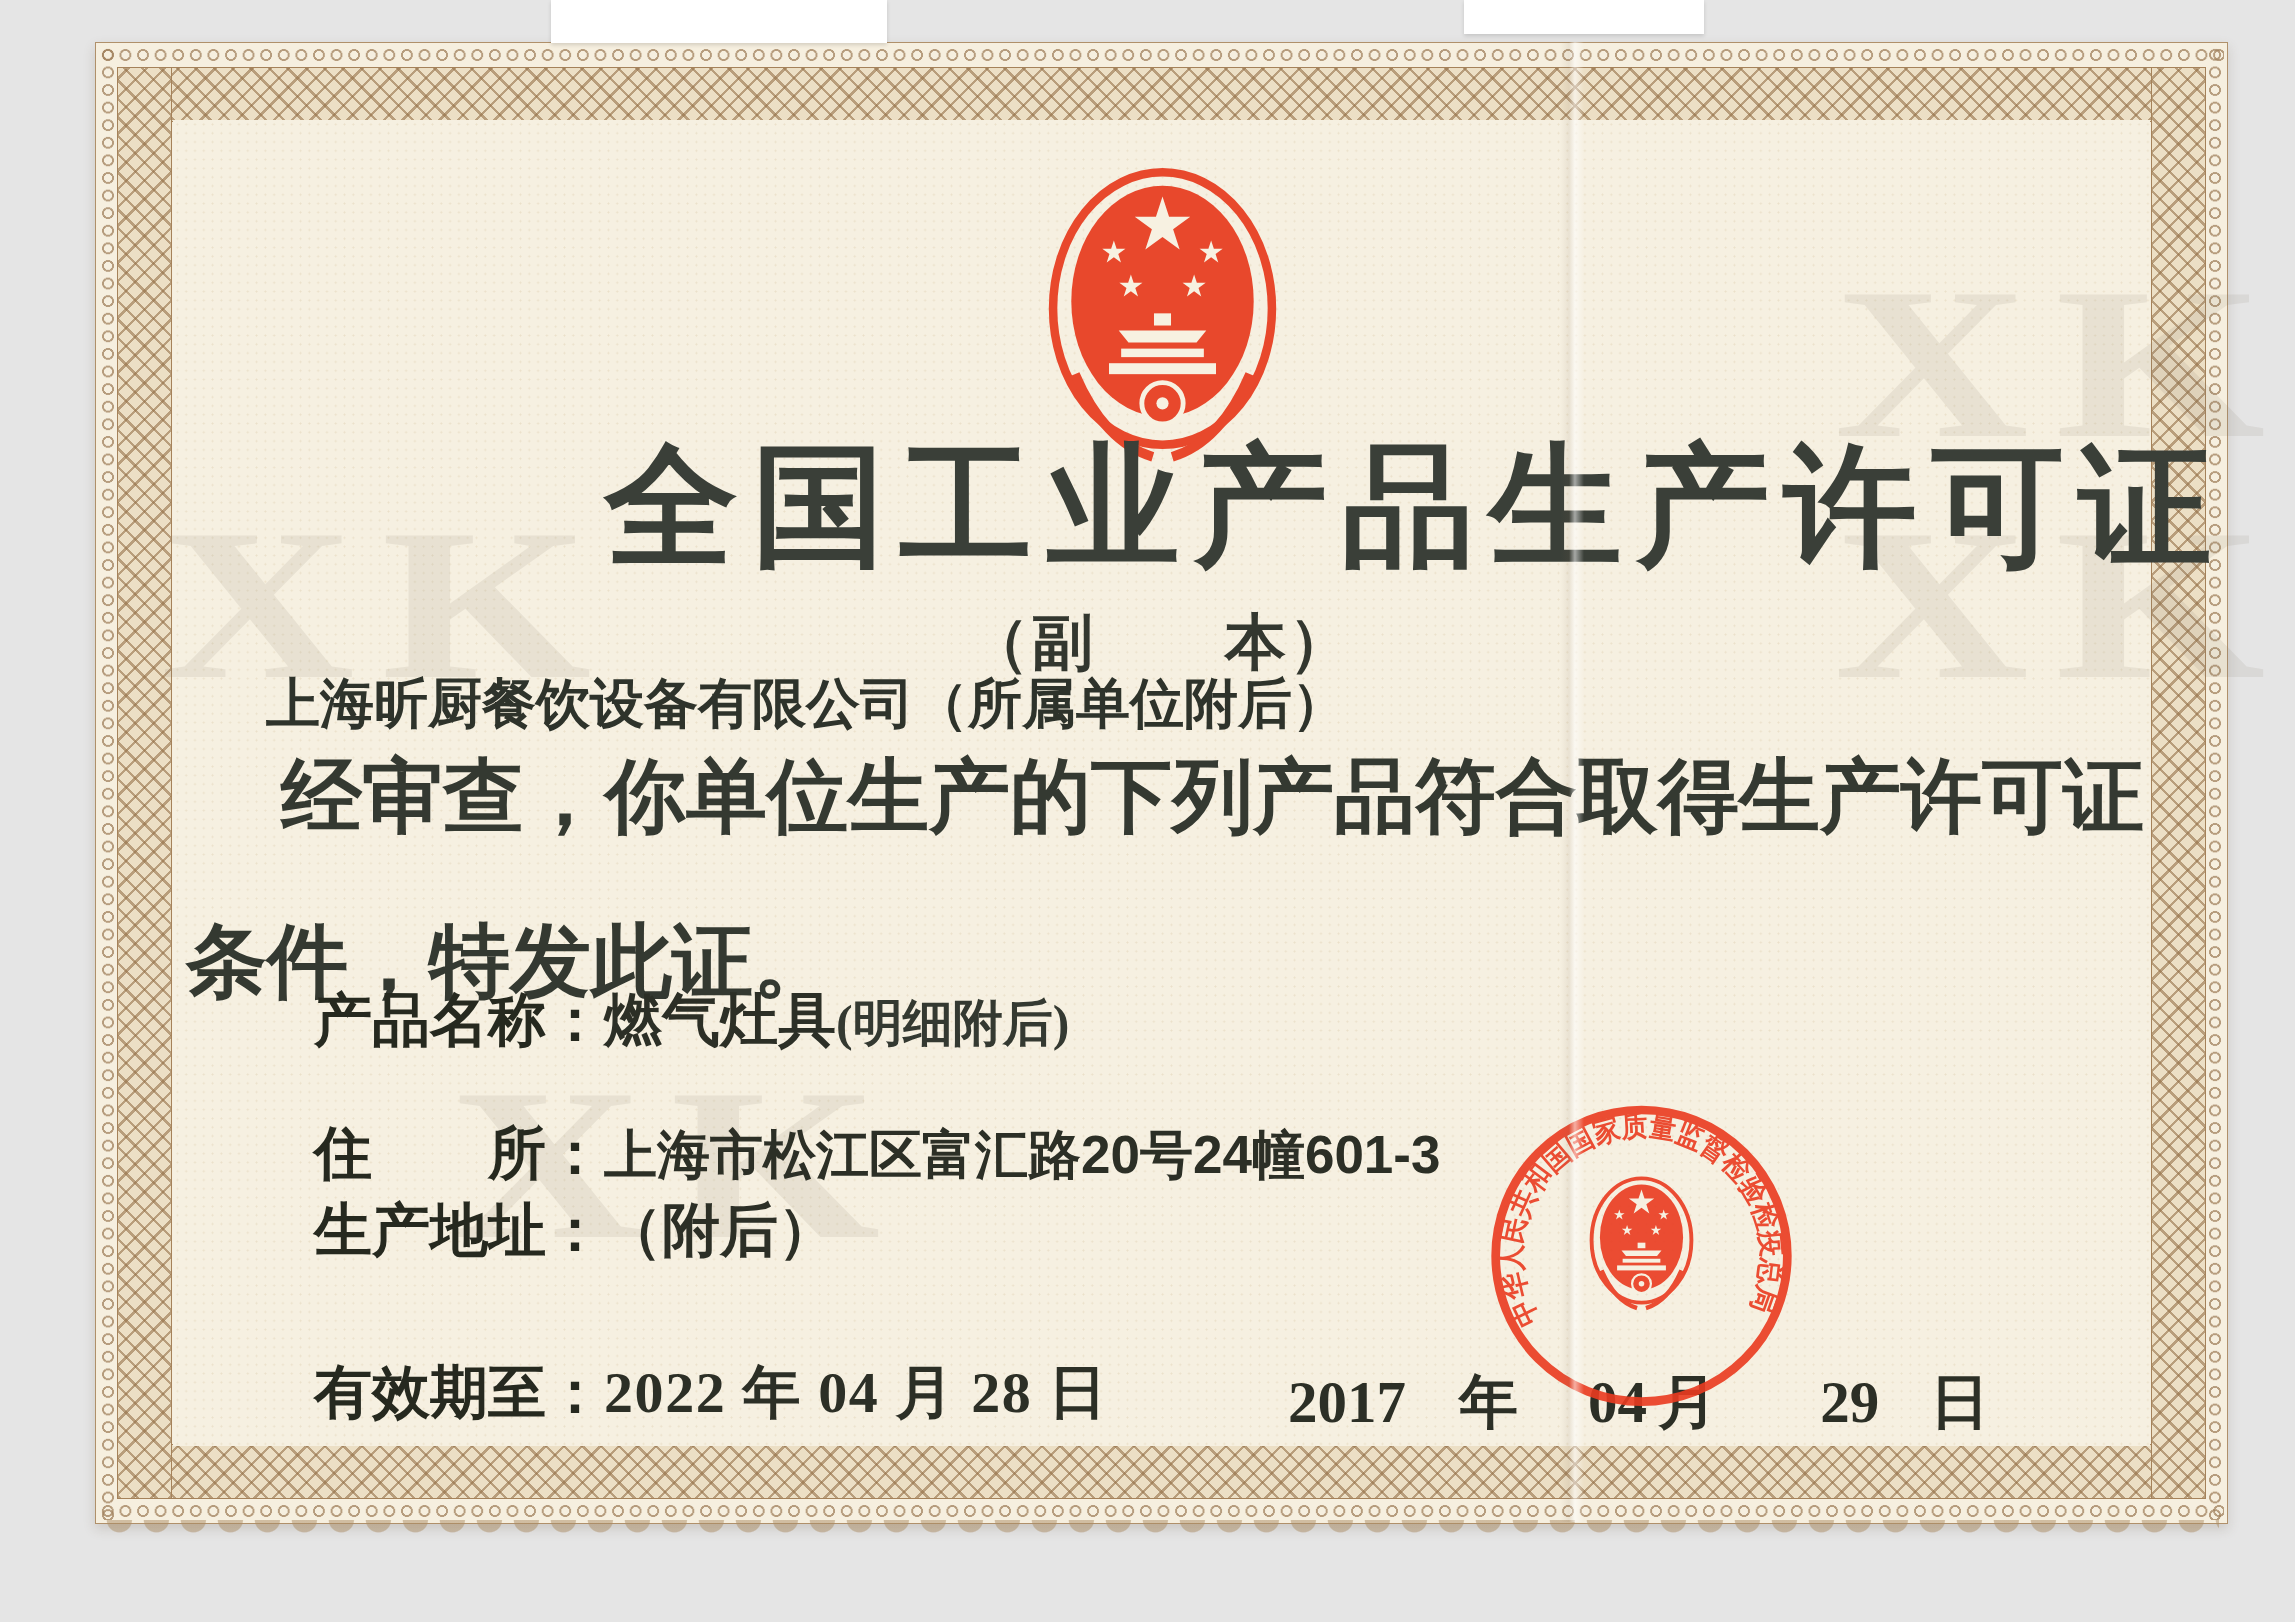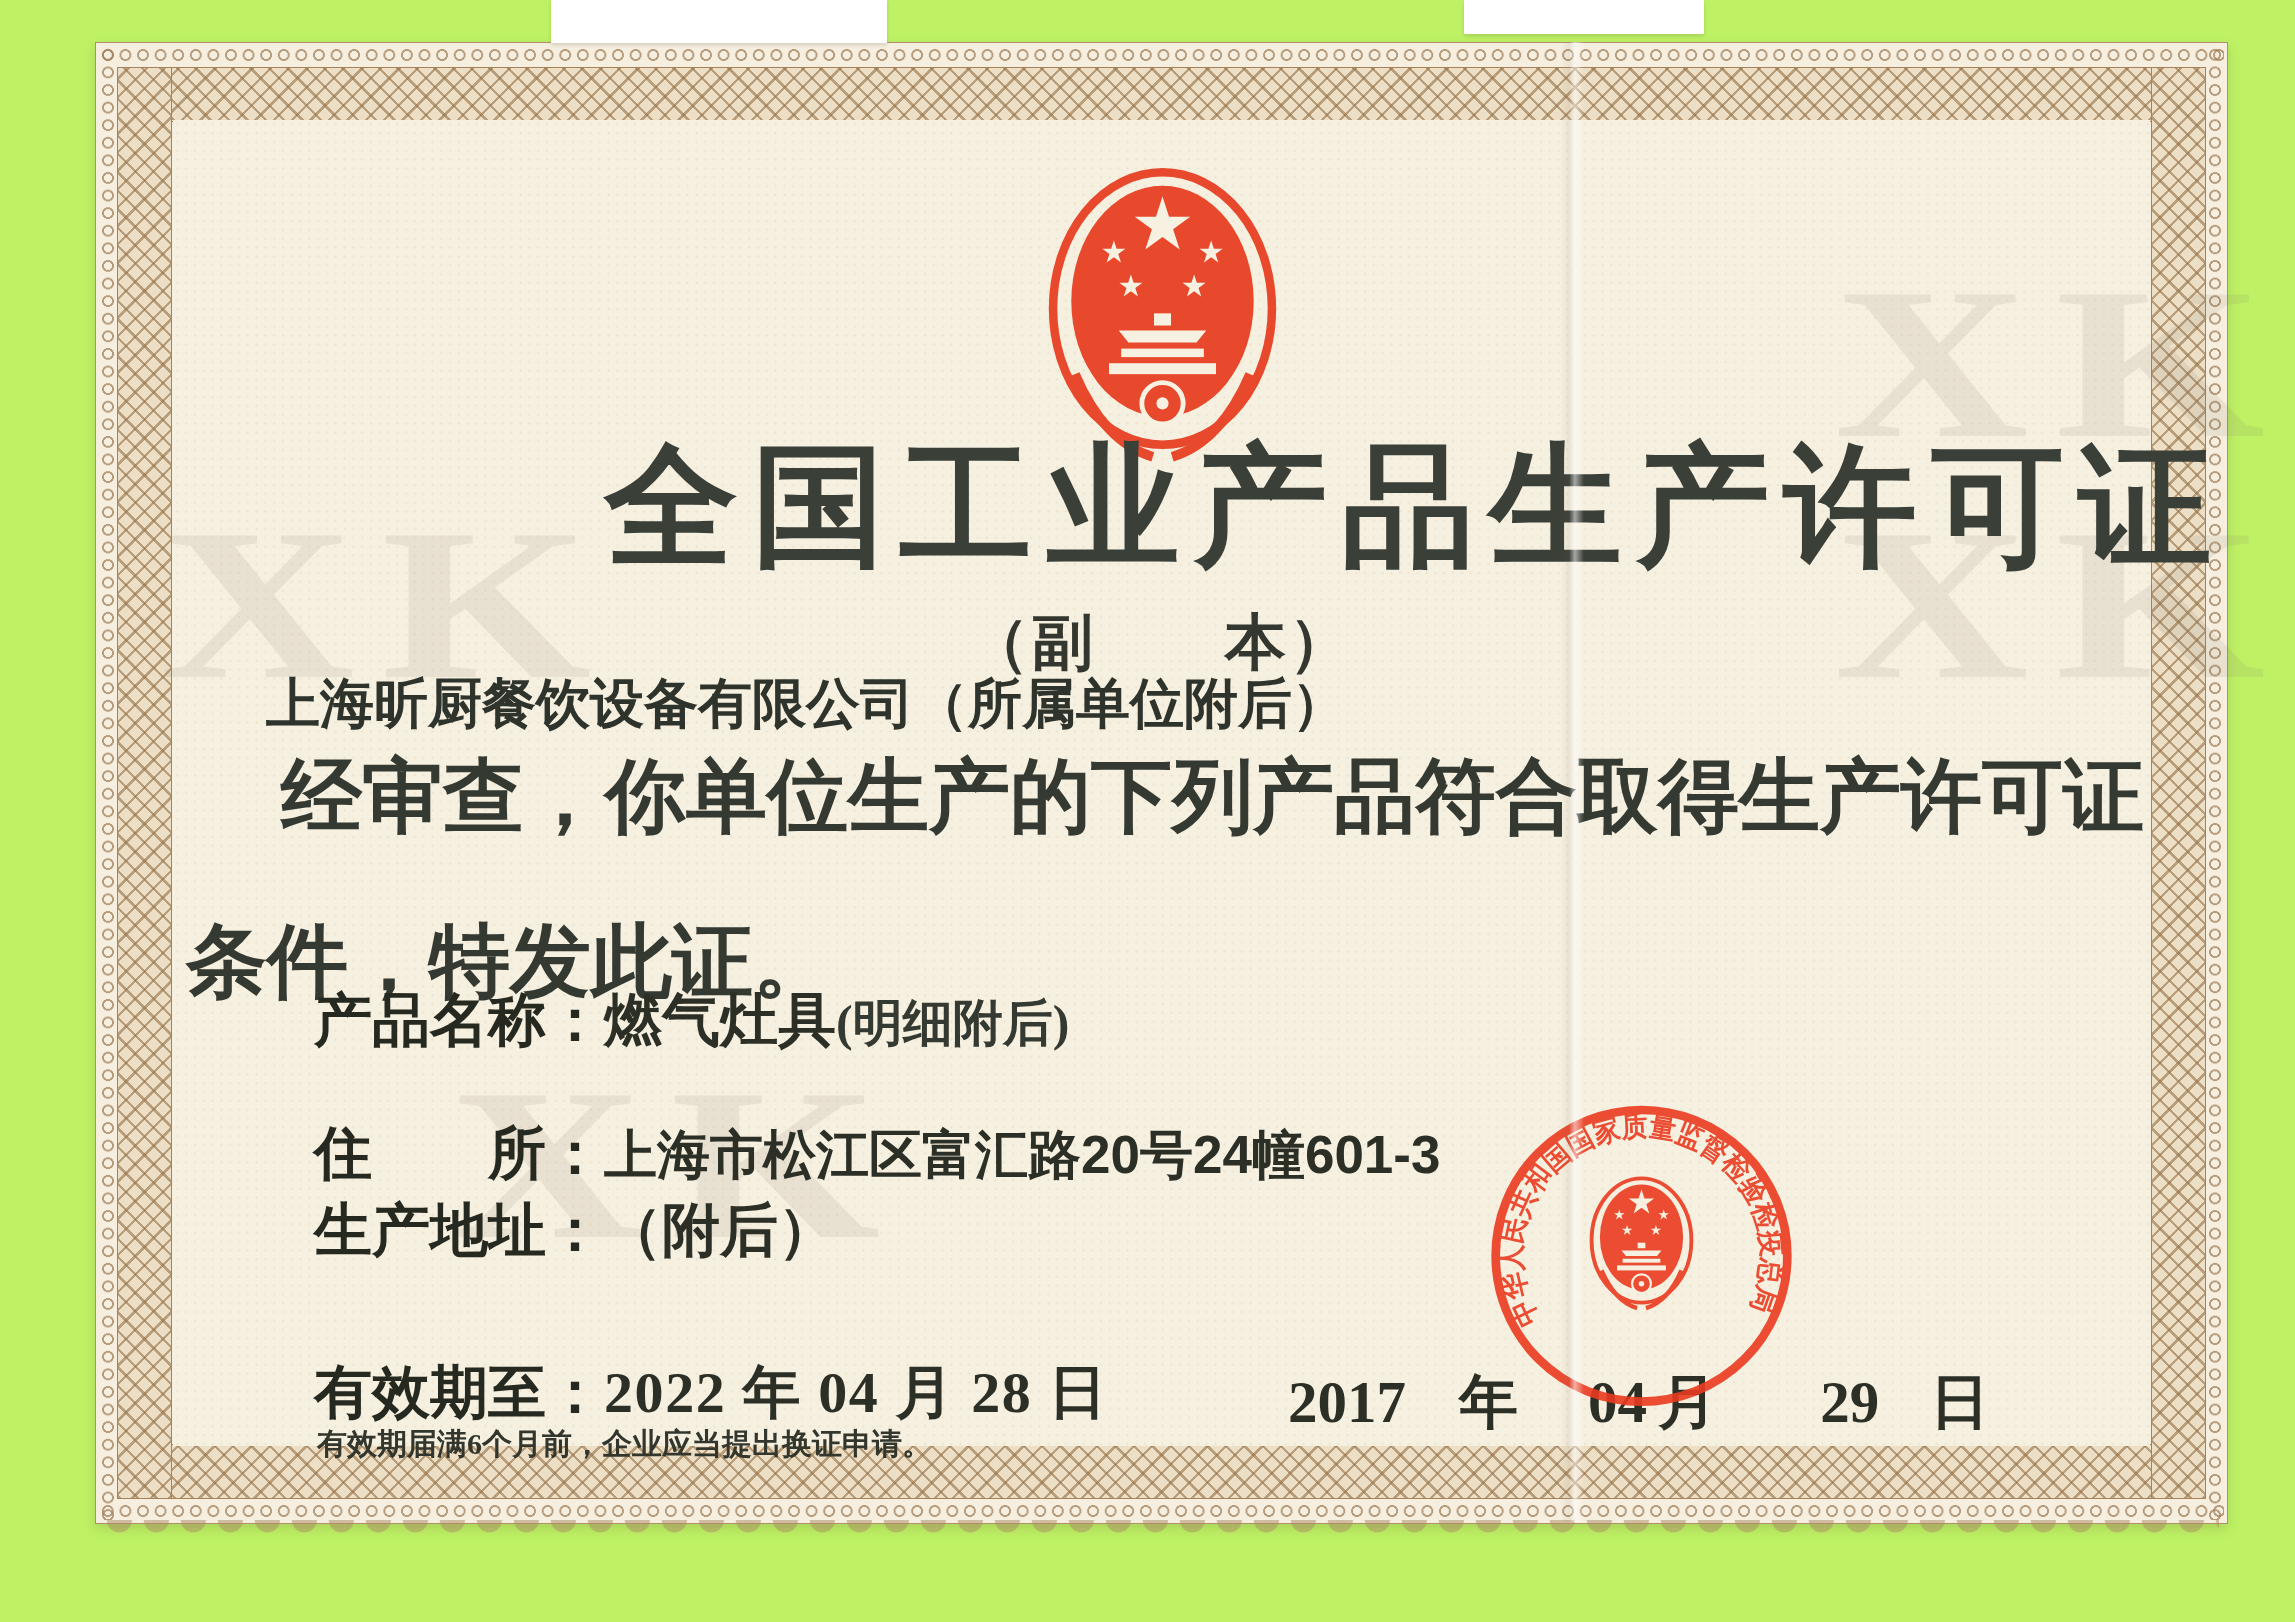--- a/index.html
+++ b/index.html
@@ -1,17 +1,17 @@
 <!DOCTYPE html>
 <html lang="zh" style="font-size:13px"><head>
 <meta charset="utf-8">
 <style>
   html,body{margin:0;padding:0;background:#ffffff;}
   body{font-family:"Liberation Serif","DejaVu Serif",serif;}
-  .scan{position:relative;width:2295px;height:1623px;background:#bef264;overflow:hidden;}
+  .scan{position:relative;width:2295px;height:1623px;background:#e5e5e5;overflow:hidden;}
 
   
   .cert{position:absolute;left:95px;top:42px;width:2131px;height:1480px;
         background:#f6efdf;border:1.6px solid #b0906a;
         box-shadow:0 4.8px 11.2px rgba(90,70,50,.18);}
   .paper-texture{position:absolute;inset:77px;
         background-color:#f6f0e1;
         background-image:radial-gradient(rgba(203,176,134,.25) 0.8px,rgba(0,0,0,0) 1.3px);
         background-size:8.8px 8.8px;}
   
@@ -151,21 +151,20 @@
 
   <div class="txt row prodaddr-row">
     <span class="lab">生产地址：</span><span class="val">（附后）</span>
   </div>
 
 
   <div class="txt row valid-row">
     <span class="lab">有效期至：</span><span class="val">2022 年 04 月 28 日</span>
   </div>
 
-  <div class="txt footnote">有效期届满6个月前，企业应当提出换证申请。</div>
 
   <div class="txt issue-date">
     <span class="id-year">2017</span><span class="id-yu">年</span><span class="id-month">04</span><span class="id-mu">月</span><span class="id-day">29</span><span>日</span>
   </div>
 
   <svg class="seal" viewBox="0 0 400 400">
     <circle cx="200" cy="196" r="184" fill="none" stroke="#ea3b20" stroke-width="11"></circle>
     <path id="sealArc" d="M 71 277 A 152 152 0 1 1 329 277" fill="none"></path>
     <text font-size="37" font-weight="700" fill="#ea3b20">
       <textPath href="#sealArc" textLength="630" lengthAdjust="spacingAndGlyphs">中华人民共和国国家质量监督检验检疫总局</textPath>

